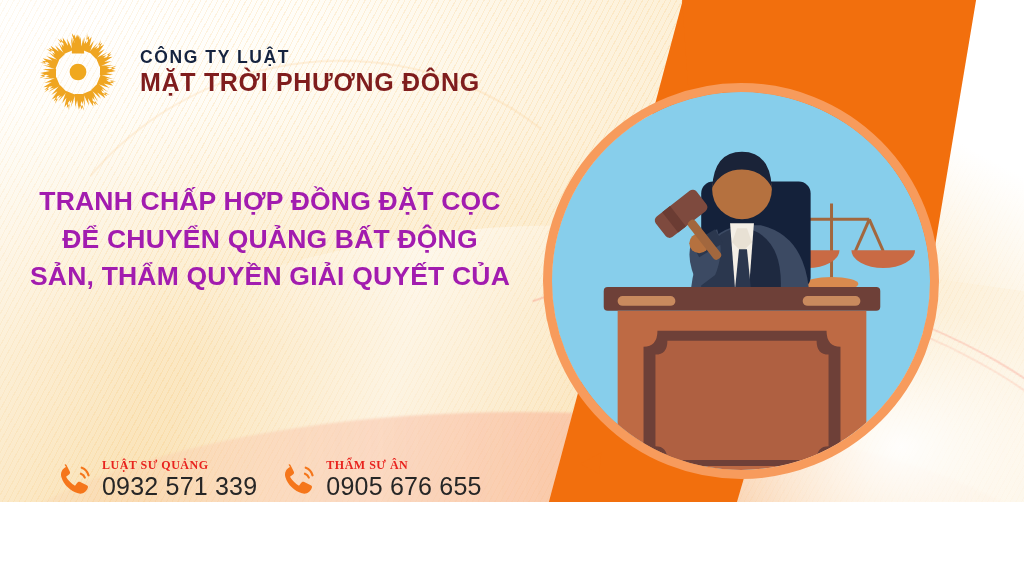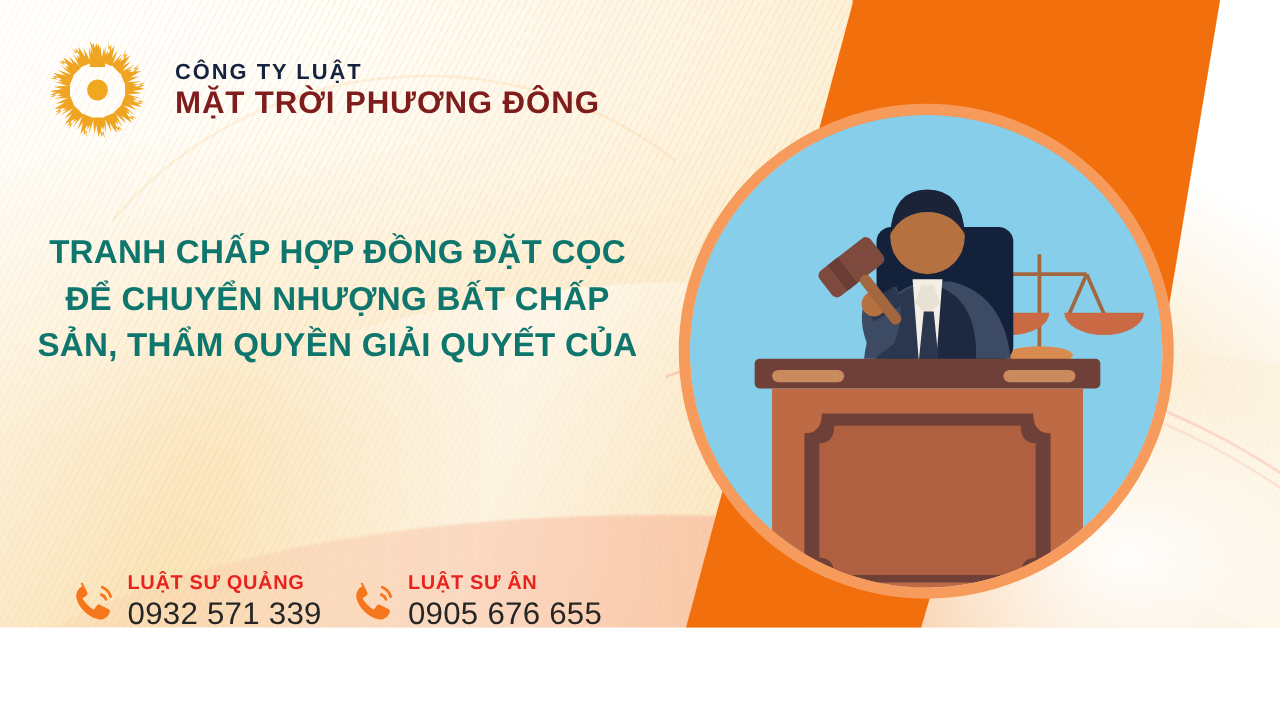--- a/index.html
+++ b/index.html
@@ -137,21 +137,21 @@
     font-size:25px; font-weight:800; letter-spacing:0.7px;
     color:#7f1d1d; margin-top:2px;
   }
 
   
   .headline{
     position:absolute;
     left:0; top:183px;
     width:540px;
     text-align:center;
-    color:#0f766e;
+    color:#a21caf;
     font-weight:800;
     font-size:26.5px;
     line-height:1.42;
     letter-spacing:0.2px;
   }
   .headline div{ white-space:nowrap; }
 
   
   .cta{
     position:absolute; left:57px; top:401px;
@@ -168,22 +168,23 @@
   
   .contacts{
     position:absolute; left:57px; top:459px;
     display:flex; gap:24px; align-items:flex-start;
   }
   .contact{ display:flex; align-items:center; gap:9px; }
   .phone-icon{ width:36px; height:36px; flex:0 0 36px; }
   .phone-icon svg{ display:block; width:100%; height:100%; }
   .contact-text{ display:flex; flex-direction:column; line-height:1.04; }
   .contact-name{
-    font-size:16px; font-weight:800; letter-spacing:0.5px;
+    font-size:12px; font-weight:800; letter-spacing:0.5px;
     color:#E8231E;
+    font-family:Liberation Serif, serif;
   }
   .contact-number{
     font-size:25px; font-weight:400; letter-spacing:0.2px;
     color:#262626; margin-top:2px;
   }
 </style>
 </head>
 <body>
 
 <div class="banner">
@@ -287,21 +288,21 @@
       </svg>
     </div>
     <div class="logo-text">
       <span class="logo-line1">CÔNG TY LUẬT</span>
       <span class="logo-line2">MẶT TRỜI PHƯƠNG ĐÔNG</span>
     </div>
   </div>
 
   <div class="headline">
     <div>TRANH CHẤP HỢP ĐỒNG ĐẶT CỌC</div>
-    <div>ĐỂ CHUYỂN NHƯỢNG BẤT CHẤP</div>
+    <div>ĐỂ CHUYỂN QUẢNG BẤT ĐỘNG</div>
     <div>SẢN, THẨM QUYỀN GIẢI QUYẾT CỦA</div>
   </div>
 
 
   <div class="contacts">
 
     <div class="contact">
       <div class="phone-icon">
         <svg viewBox="0 0 48 48" aria-hidden="true">
           <path d="M12 8 c-5 2 -8 8 -6 14 c3 10 12 18 22 21 c6 2 11 -2 13 -7 c1 -2 0 -3 -2 -4 l-8 -4 c-2 -1 -3 0 -4 1 l-3 4 c-5 -3 -9 -7 -12 -12 l4 -3 c1 -1 2 -2 1 -4 l-4 -8 c-1 -2 -2 -2 -3 -1 z" fill="#F5761B"></path>
@@ -317,20 +318,20 @@
 
     <div class="contact">
       <div class="phone-icon">
         <svg viewBox="0 0 48 48" aria-hidden="true">
           <path d="M12 8 c-5 2 -8 8 -6 14 c3 10 12 18 22 21 c6 2 11 -2 13 -7 c1 -2 0 -3 -2 -4 l-8 -4 c-2 -1 -3 0 -4 1 l-3 4 c-5 -3 -9 -7 -12 -12 l4 -3 c1 -1 2 -2 1 -4 l-4 -8 c-1 -2 -2 -2 -3 -1 z" fill="#F5761B"></path>
           <path d="M33 9 a15 15 0 0 1 9 10" fill="none" stroke="#F5761B" stroke-width="3" stroke-linecap="round"></path>
           <path d="M32 17 a8 8 0 0 1 5 5" fill="none" stroke="#F5761B" stroke-width="3" stroke-linecap="round"></path>
         </svg>
       </div>
       <div class="contact-text">
-        <span class="contact-name">LUẬT SƯ ÂN</span>
+        <span class="contact-name">THẨM SƯ ÂN</span>
         <span class="contact-number">0905 676 655</span>
       </div>
     </div>
 
   </div>
 
 </div>
 
 </body></html>

